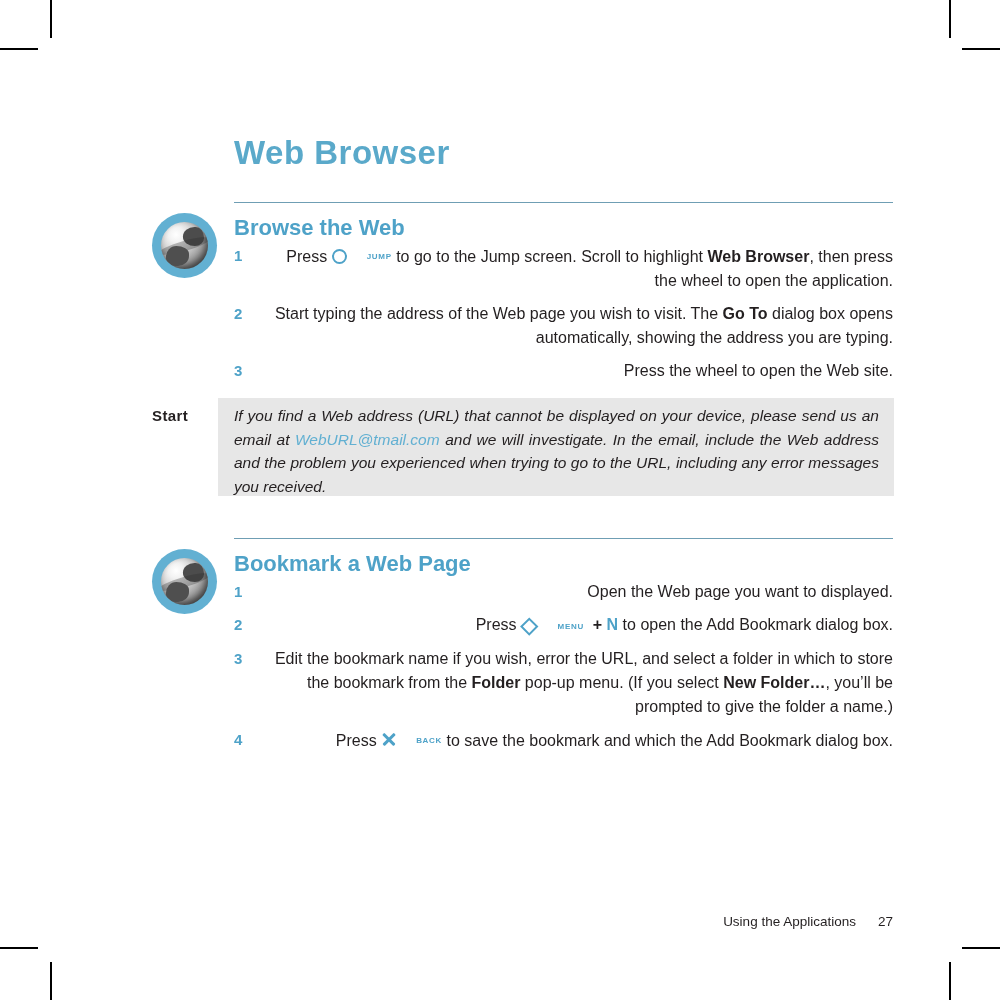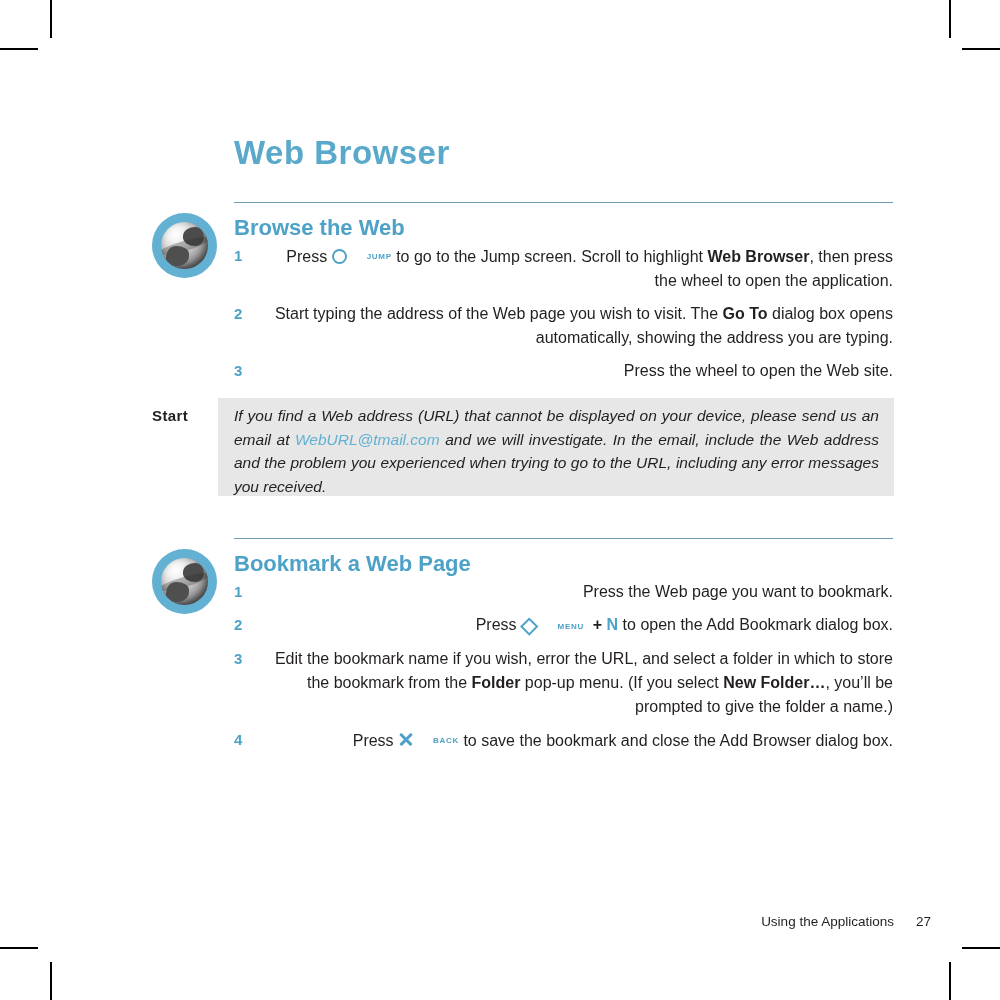--- a/index.html
+++ b/index.html
@@ -229,21 +229,21 @@
   }
   .note-text .link { color: #62b0d2; }
 
   
   .footer {
     position: absolute;
     left: 0;
     top: 898px;
     width: 1000px;
     text-align: right;
-    padding-right: 69px;
+    padding-right: 107px;
     box-sizing: border-box;
     font-size: 13.5px;
     color: #231f20;
   }
   .footer .pg { margin-left: 22px; }
 </style>
 </head>
 <body>
 
 <div class="crop crop-tl-v"></div>
@@ -311,42 +311,42 @@
           </div>
       </div>
     </div>
 
     <div class="head">Bookmark a Web Page</div>
 
     <div class="steps">
 
       <div class="step">
         <div class="step-num">1</div>
-        <div class="step-body">Press the Web page you want to bookmark.</div>
+        <div class="step-body">Open the Web page you want to displayed.</div>
       </div>
 
       <div class="step">
         <div class="step-num">2</div>
         <div class="step-body"><span>Press </span><span class="key">
               <span class="glyph-diamond"></span>
               <span class="key-label">MENU</span>
             </span><span class="plus-n">&nbsp; <span>+</span></span> <span class="accent-n">N</span><span> to open the Add Bookmark dialog box.</span></div>
       </div>
 
       <div class="step">
         <div class="step-num">3</div>
         <div class="step-body"><span>Edit the bookmark name if you wish, error the URL, and select a folder in which to store the bookmark from the </span><b>Folder</b><span> pop-up menu. (If you select </span><b>New Folder…</b><span>, you’ll be prompted to give the folder a name.)</span></div>
       </div>
 
       <div class="step">
         <div class="step-num">4</div>
         <div class="step-body"><span>Press </span><span class="key">
               <span class="glyph-x"></span>
               <span class="key-label">BACK</span>
-            </span><span> to save the bookmark and close the Add Browser dialog box.</span></div>
+            </span><span> to save the bookmark and which the Add Bookmark dialog box.</span></div>
       </div>
 
     </div>
   </div>
 
   <div class="footer">
     <span>Using the Applications</span><span class="pg">27</span>
   </div>
 
 </div>

